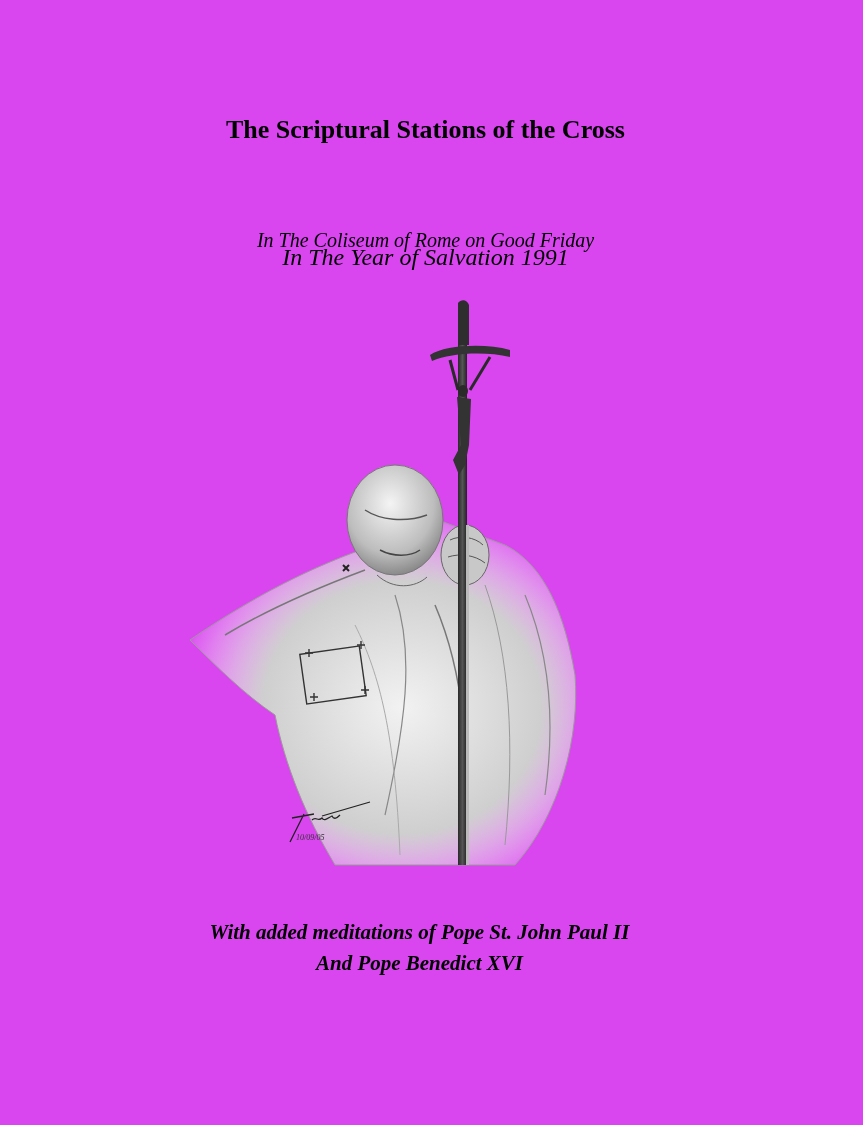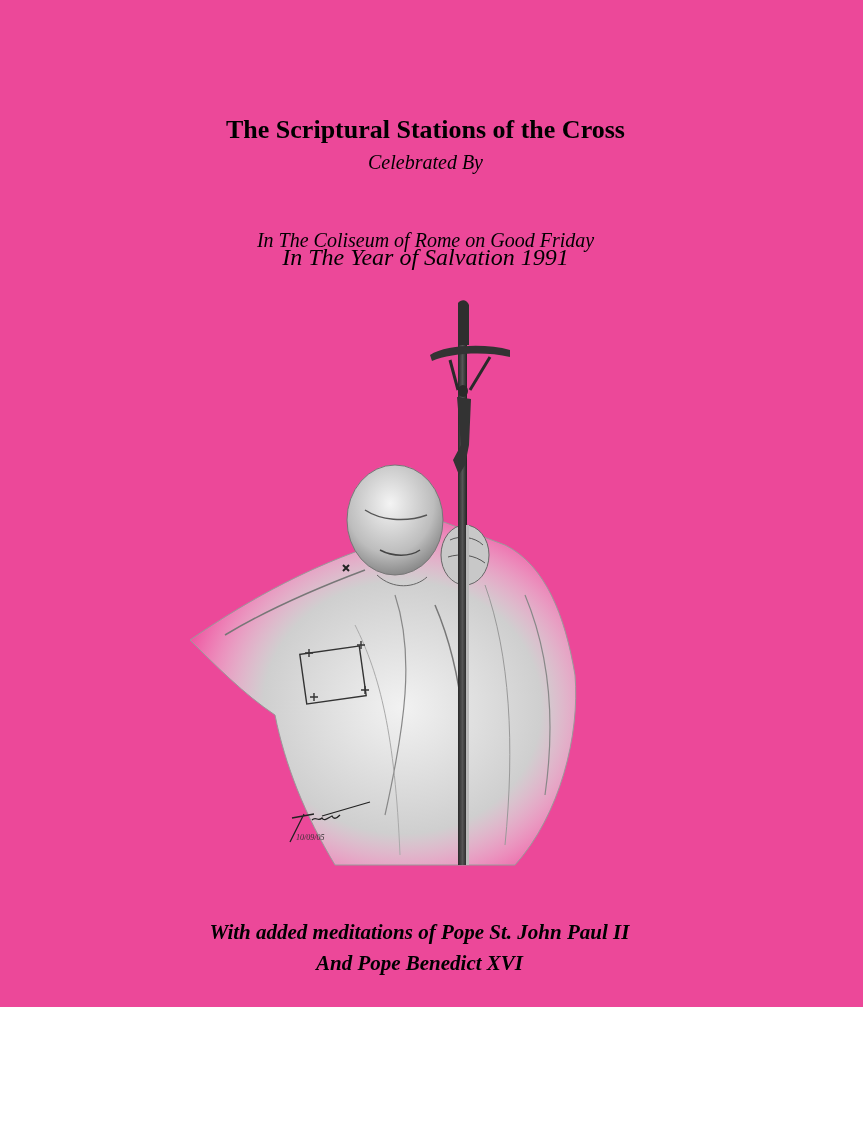--- a/index.html
+++ b/index.html
@@ -12,22 +12,22 @@
       height: 1125px;
       position: relative;
       overflow: hidden;
       font-family: "Liberation Serif", serif;
       color: #000000;
     }
     .page {
       position: absolute;
       left: 0; top: 0;
       width: 863px;
-      height: 1007px;
-      background: #ec4899;
+      height: 1125px;
+      background: #d946ef;
       text-decoration: underline;
     }
     .line {
       position: absolute;
       left: 0;
       width: 851px;
       text-align: center;
       white-space: nowrap;
       font-family: "Liberation Serif", serif;
       line-height: 1;
@@ -100,21 +100,20 @@
       color: #333;
       text-align: center;
     }
   </style>
 </head>
 <body>
 
 <div class="page">
 
   <div class="line title">The Scriptural Stations of the Cross</div>
-  <div class="line celebrated">Celebrated By</div>
   <div class="line coliseum">In The Coliseum of Rome on Good Friday</div>
   <div class="line year">In The Year of Salvation 1991</div>
 
   <div class="illustration">
     <svg viewBox="0 0 450 580" xmlns="http://www.w3.org/2000/svg">
       <defs>
         <radialGradient id="robeShade" cx="55%" cy="55%" r="60%">
           <stop offset="0%" stop-color="#f2f2f2"></stop>
           <stop offset="60%" stop-color="#cfcfcf"></stop>
           <stop offset="100%" stop-color="#ffffff" stop-opacity="0"></stop>

